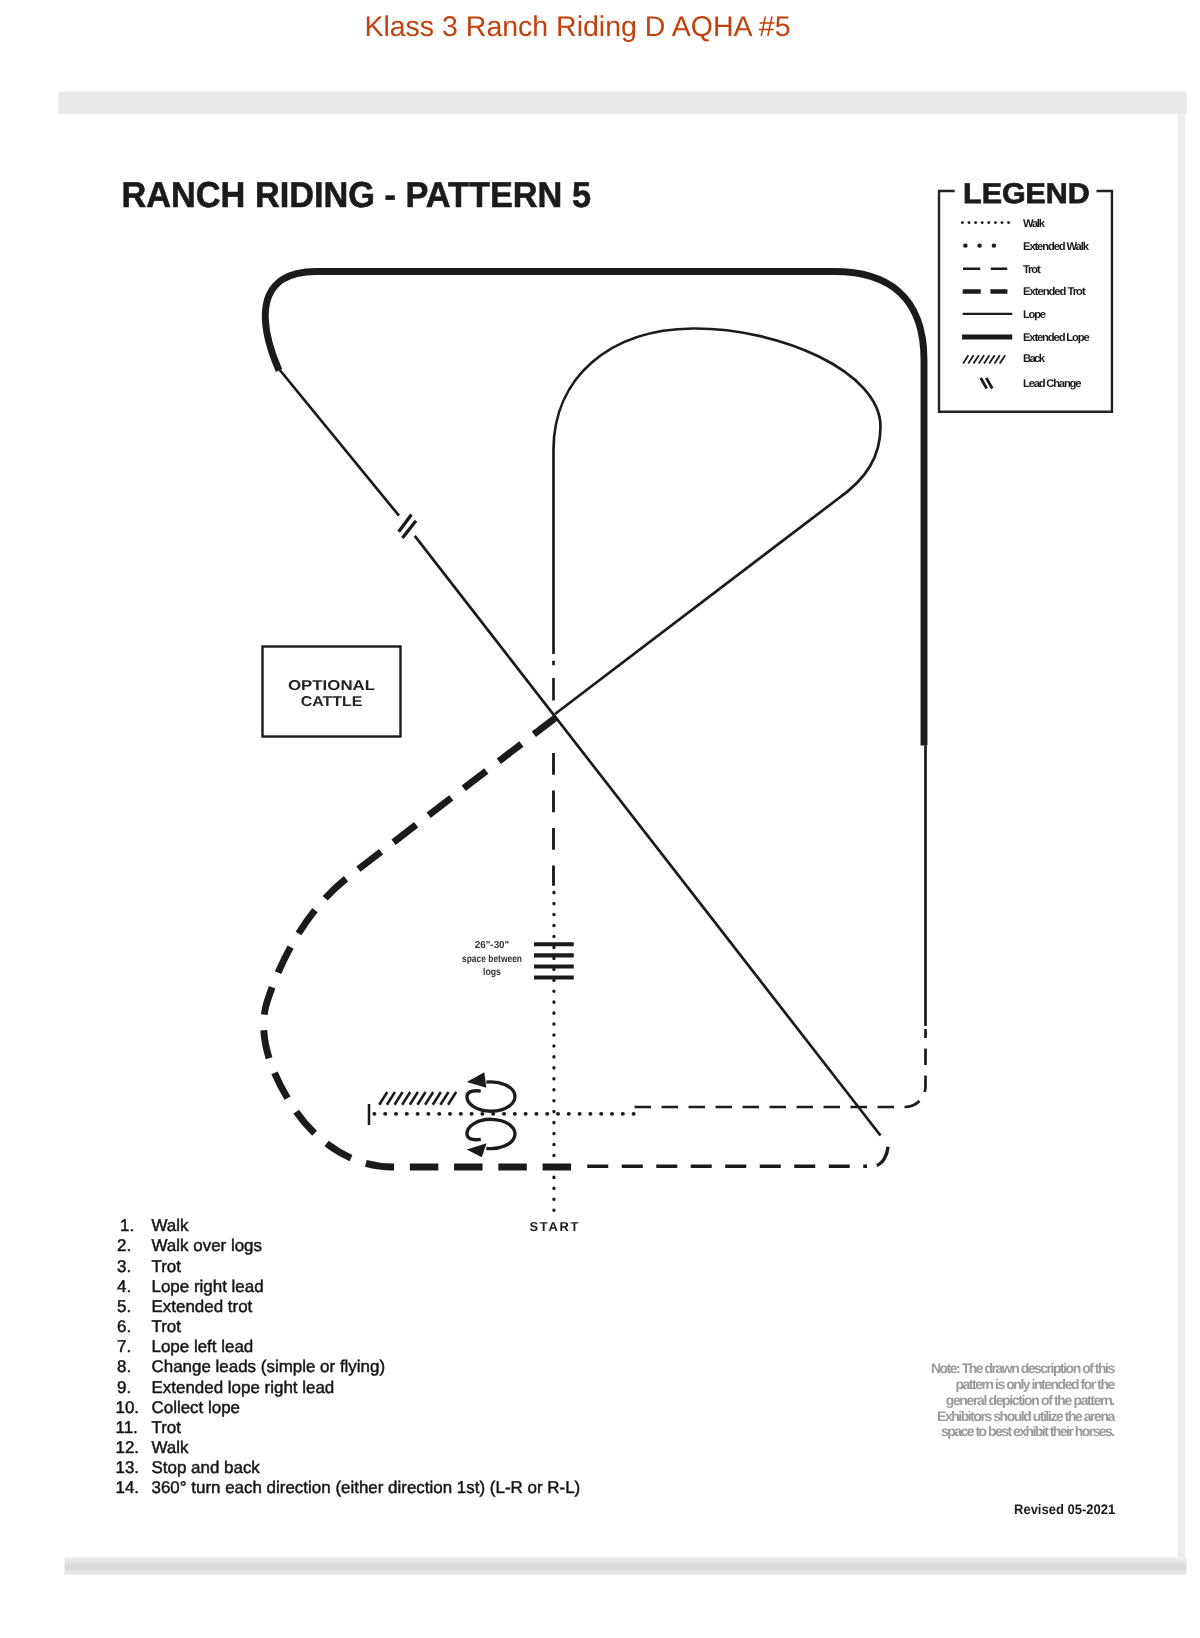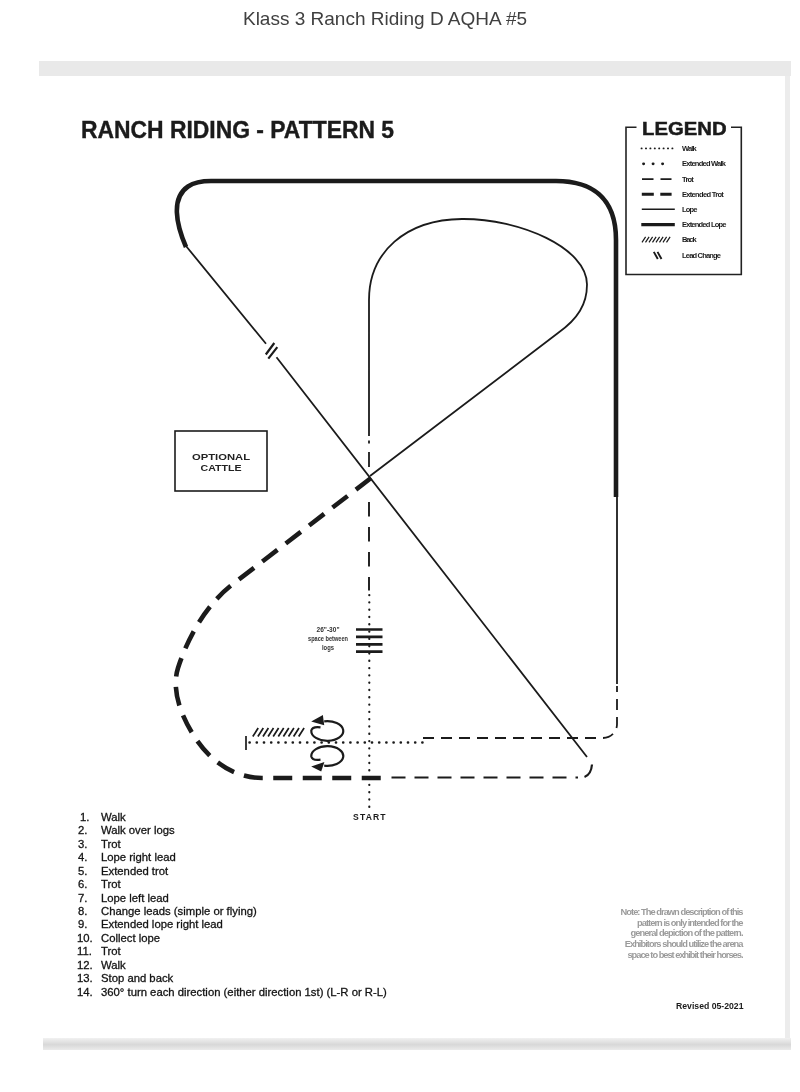--- a/index.html
+++ b/index.html
@@ -3,21 +3,21 @@
 <meta charset="utf-8">
 <style>
   html,body{margin:0;padding:0;}
   body{width:800px;height:1092px;background:#ffffff;position:relative;overflow:hidden;
        font-family:"Liberation Sans",sans-serif;}
   .abs{position:absolute;}
 </style>
 </head>
 <body>
 
-<div class="abs" style="left:0;top:8px;width:770px;text-align:center;font-size:19px;color:#404040;">Klass 3 Ranch Riding D AQHA #5</div>
+<div class="abs" style="left:0;top:8px;width:770px;text-align:center;font-size:19px;color:#c2410c;">Klass 3 Ranch Riding D AQHA #5</div>
 
 <div class="abs" style="left:39px;top:61px;width:752px;height:15px;background:#e9e9e9;"></div>
 
 <div class="abs" style="left:785px;top:76px;width:5px;height:962px;background:#ececec;"></div>
 
 <div class="abs" style="left:43px;top:1038px;width:748px;height:12px;background:linear-gradient(#f1f1f1,#d8d8d8 55%,#ebebeb);"></div>
 
 <svg class="abs" style="left:0;top:0;" width="800" height="1092" viewBox="0 0 800 1092">
 
   <text x="81" y="138" font-size="24" font-weight="bold" fill="#1b1b1b" stroke="#1b1b1b" stroke-width="0.4" textLength="313" lengthAdjust="spacingAndGlyphs">RANCH RIDING - PATTERN 5</text>

